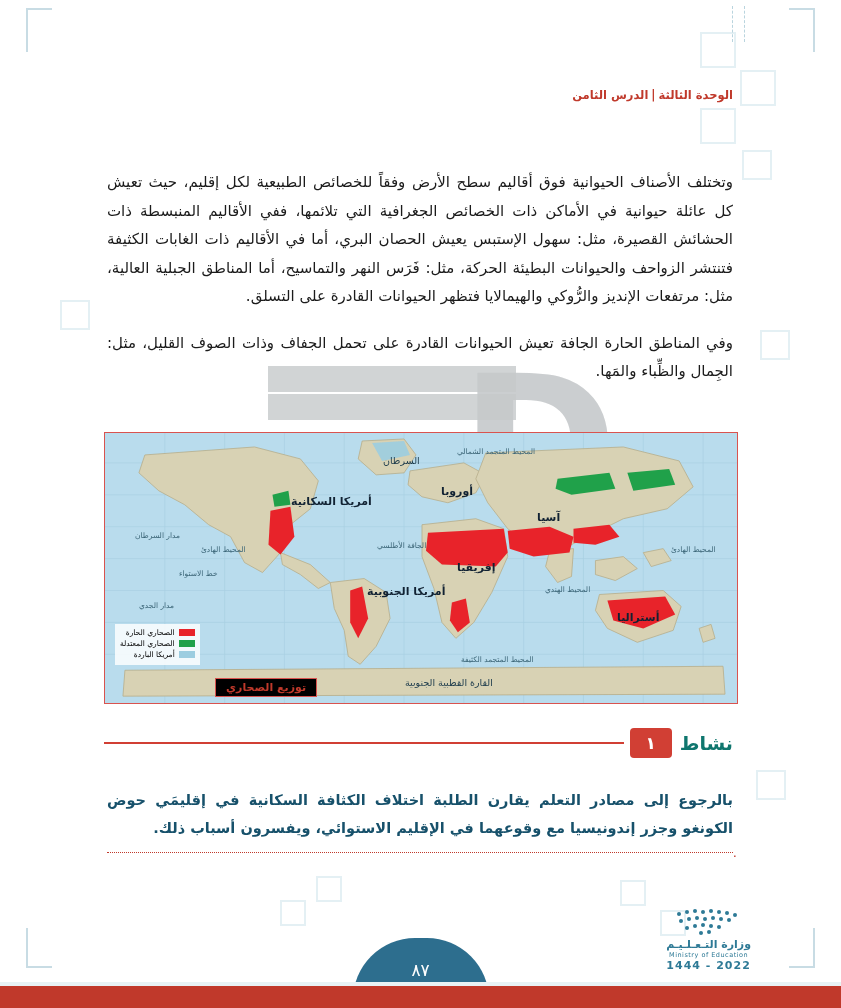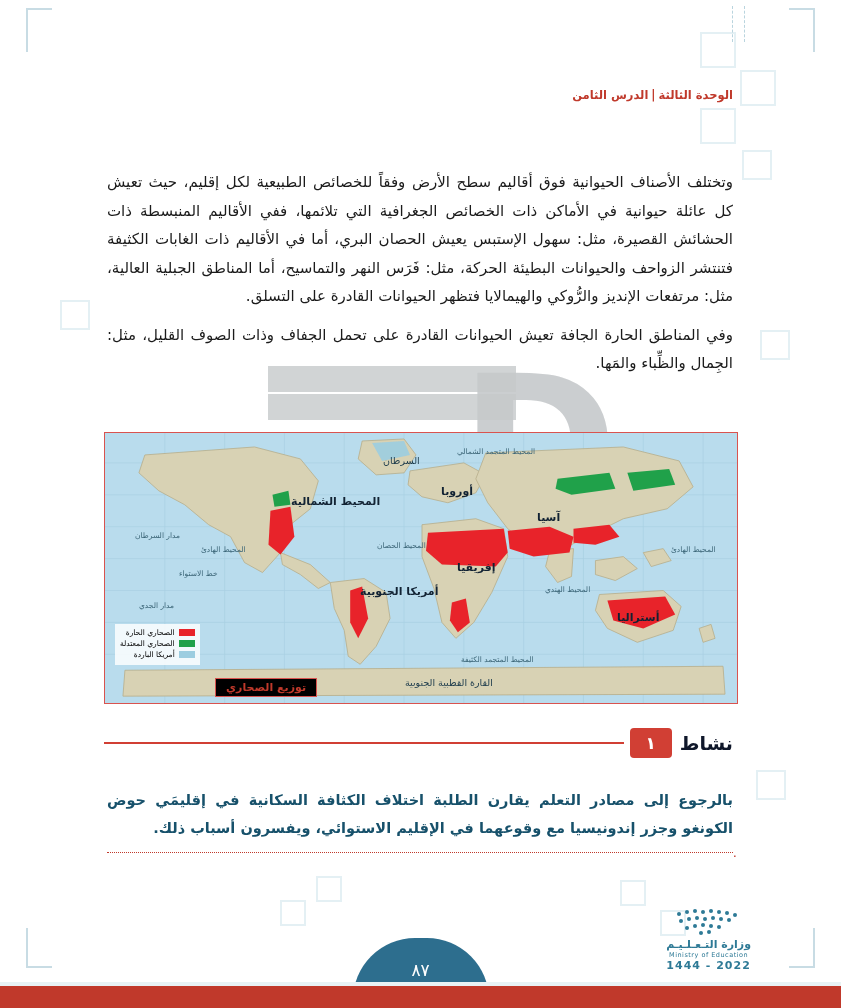--- a/index.html
+++ b/index.html
@@ -44,21 +44,21 @@
     position: absolute;
     right: 108px; top: 168px;
     width: 626px;
     direction: rtl;
     text-align: justify;
     font-size: 15px;
     line-height: 28.5px;
     color: #1b1b1b;
   }
   .body-text p { margin: 0 0 0 0; }
-  .body-text p + p { margin-top: 10px; }
+  .body-text p + p { margin-top: 18px; }
   .wm-bar {
     position: absolute;
     left: 268px; top: 366px;
     width: 248px; height: 26px;
     background: #c9ccce;
     opacity: .85;
   }
   .wm-bar2 {
     position: absolute;
     left: 268px; top: 394px;
@@ -149,21 +149,21 @@
   }
 
   
   .activity-head {
     position: absolute;
     right: 108px; top: 728px;
     display: flex; align-items: center; gap: 8px;
     direction: rtl;
   }
   .activity-title {
-    color: #0f172a; font-weight: bold; font-size: 19px;
+    color: #0f766e; font-weight: bold; font-size: 19px;
   }
   .activity-badge {
     width: 42px; height: 30px;
     background: #d13f34;
     color: #fff;
     border-radius: 4px;
     display: flex; align-items: center; justify-content: center;
     font-size: 17px; font-weight: bold;
   }
   .activity-line {
@@ -342,31 +342,31 @@
         <path d="M454 46 L506 40 L512 56 L468 62 L452 56 Z"></path>
         <path d="M524 40 L566 36 L572 52 L530 58 Z"></path>
         <path d="M168 62 L184 58 L186 72 L170 74 Z"></path>
       </g>
 
       <g fill="#9ccde0" opacity="0.9">
         <path d="M268 10 L300 8 L306 22 L278 28 Z"></path>
       </g>
     </svg>
 
-    <div class="map-label big" style="left:186px;top:62px;">المحيط الشمالية</div>
-    <div class="map-label big" style="left:255px;top:152px;">أمريكا الجنوبية</div>
+    <div class="map-label big" style="left:186px;top:62px;">أمريكا السكانية</div>
+    <div class="map-label big" style="left:262px;top:152px;">أمريكا الجنوبية</div>
     <div class="map-label big" style="left:336px;top:52px;">أوروبا</div>
     <div class="map-label big" style="left:432px;top:78px;">آسيا</div>
     <div class="map-label big" style="left:352px;top:128px;">إفريقيا</div>
     <div class="map-label big" style="left:512px;top:178px;">أستراليا</div>
     <div class="map-label" style="left:278px;top:22px;">السرطان</div>
     <div class="map-label tiny" style="left:352px;top:14px;text-align:center;">المحيط المتجمد الشمالي</div>
     <div class="map-label tiny" style="left:96px;top:112px;">المحيط الهادئ</div>
     <div class="map-label tiny" style="left:566px;top:112px;">المحيط الهادئ</div>
-    <div class="map-label tiny" style="left:272px;top:108px;">المحيط الحصان</div>
+    <div class="map-label tiny" style="left:272px;top:108px;">الجافة الأطلسي</div>
     <div class="map-label tiny" style="left:440px;top:152px;">المحيط الهندي</div>
     <div class="map-label tiny" style="left:74px;top:136px;">خط الاستواء</div>
     <div class="map-label tiny" style="left:30px;top:98px;">مدار السرطان</div>
     <div class="map-label tiny" style="left:34px;top:168px;">مدار الجدي</div>
     <div class="map-label tiny" style="left:356px;top:222px;">المحيط المتجمد الكثيفة</div>
     <div class="map-label" style="left:300px;top:244px;">القارة القطبية الجنوبية</div>
 
     <div class="legend">
       <div class="legend-row">
         <span class="legend-sw" style="background:#e8232a;"></span>

